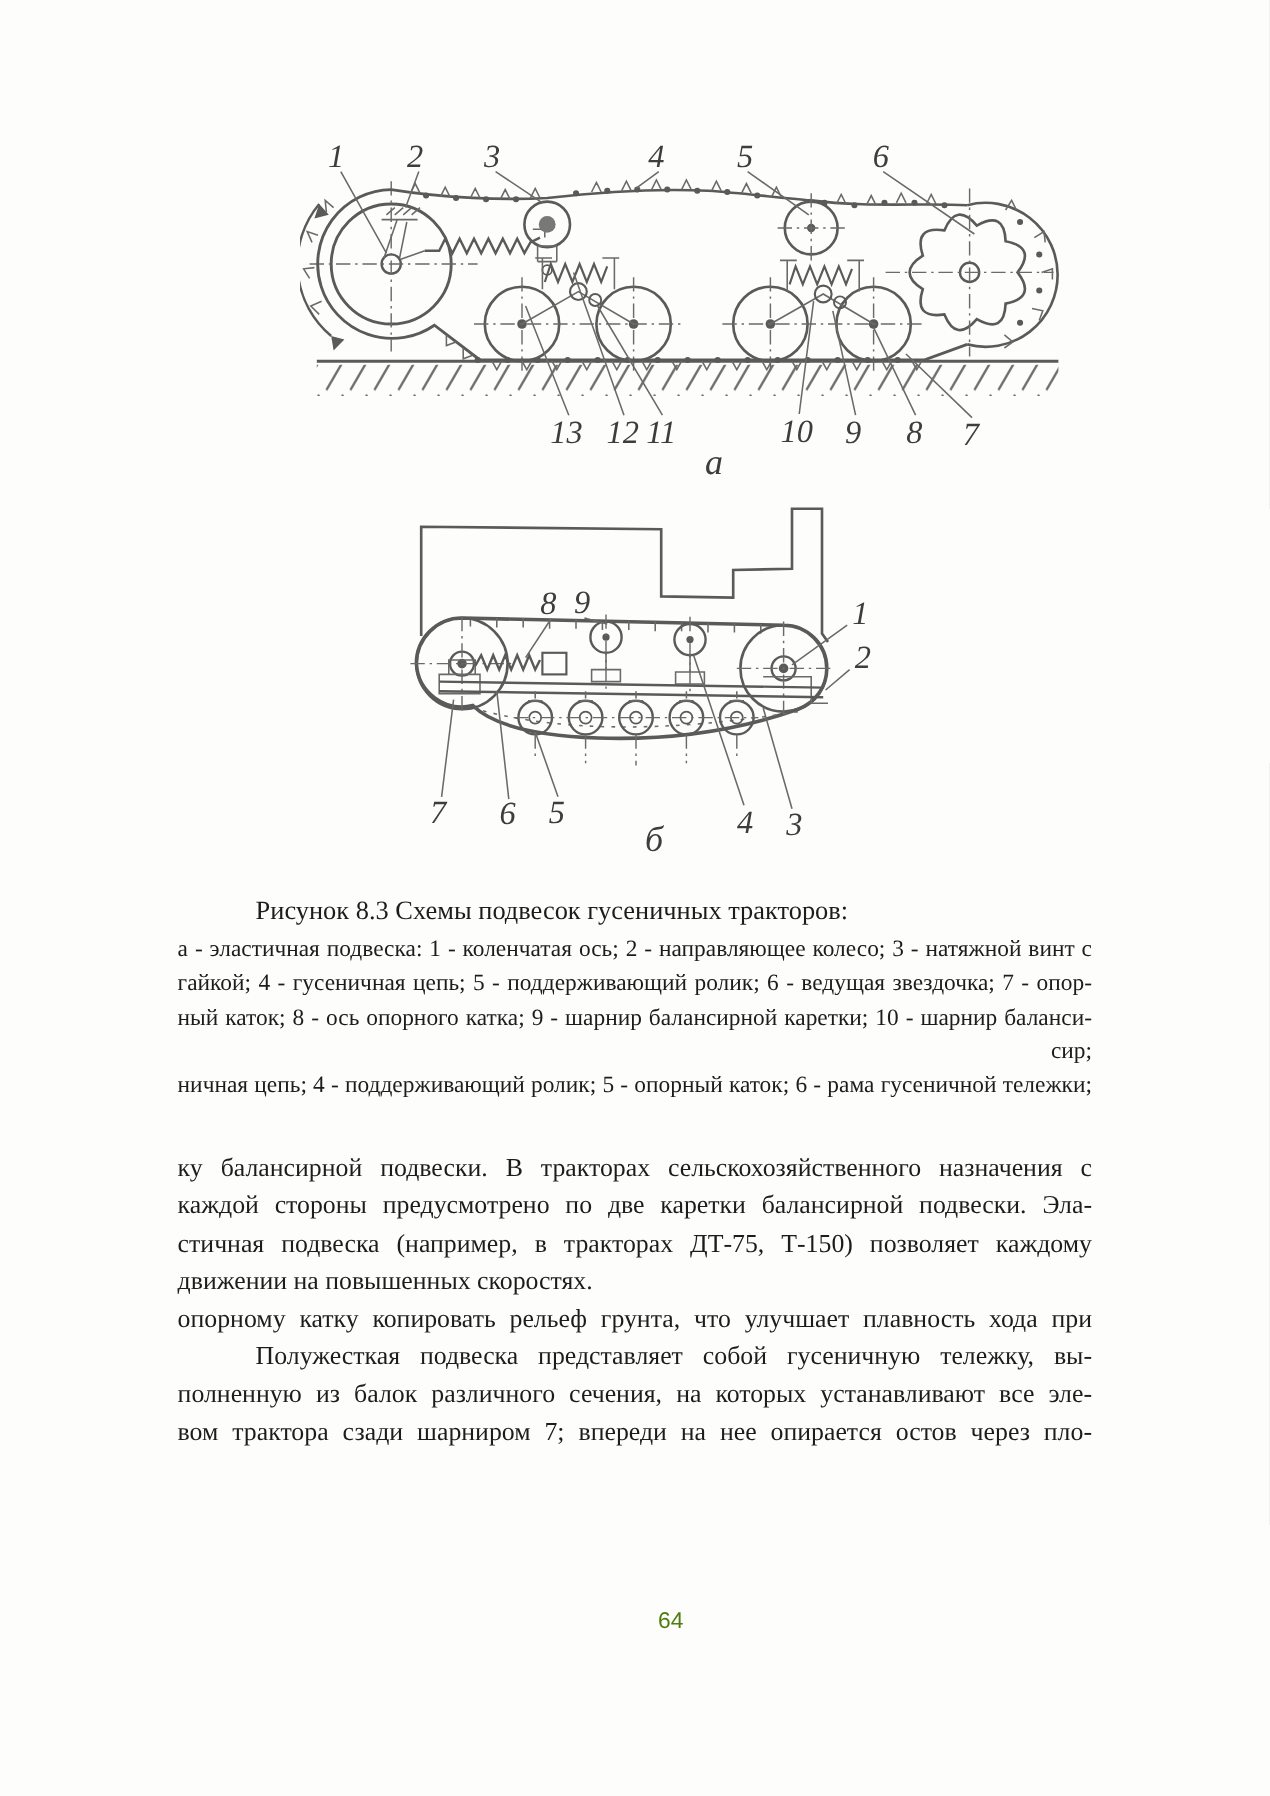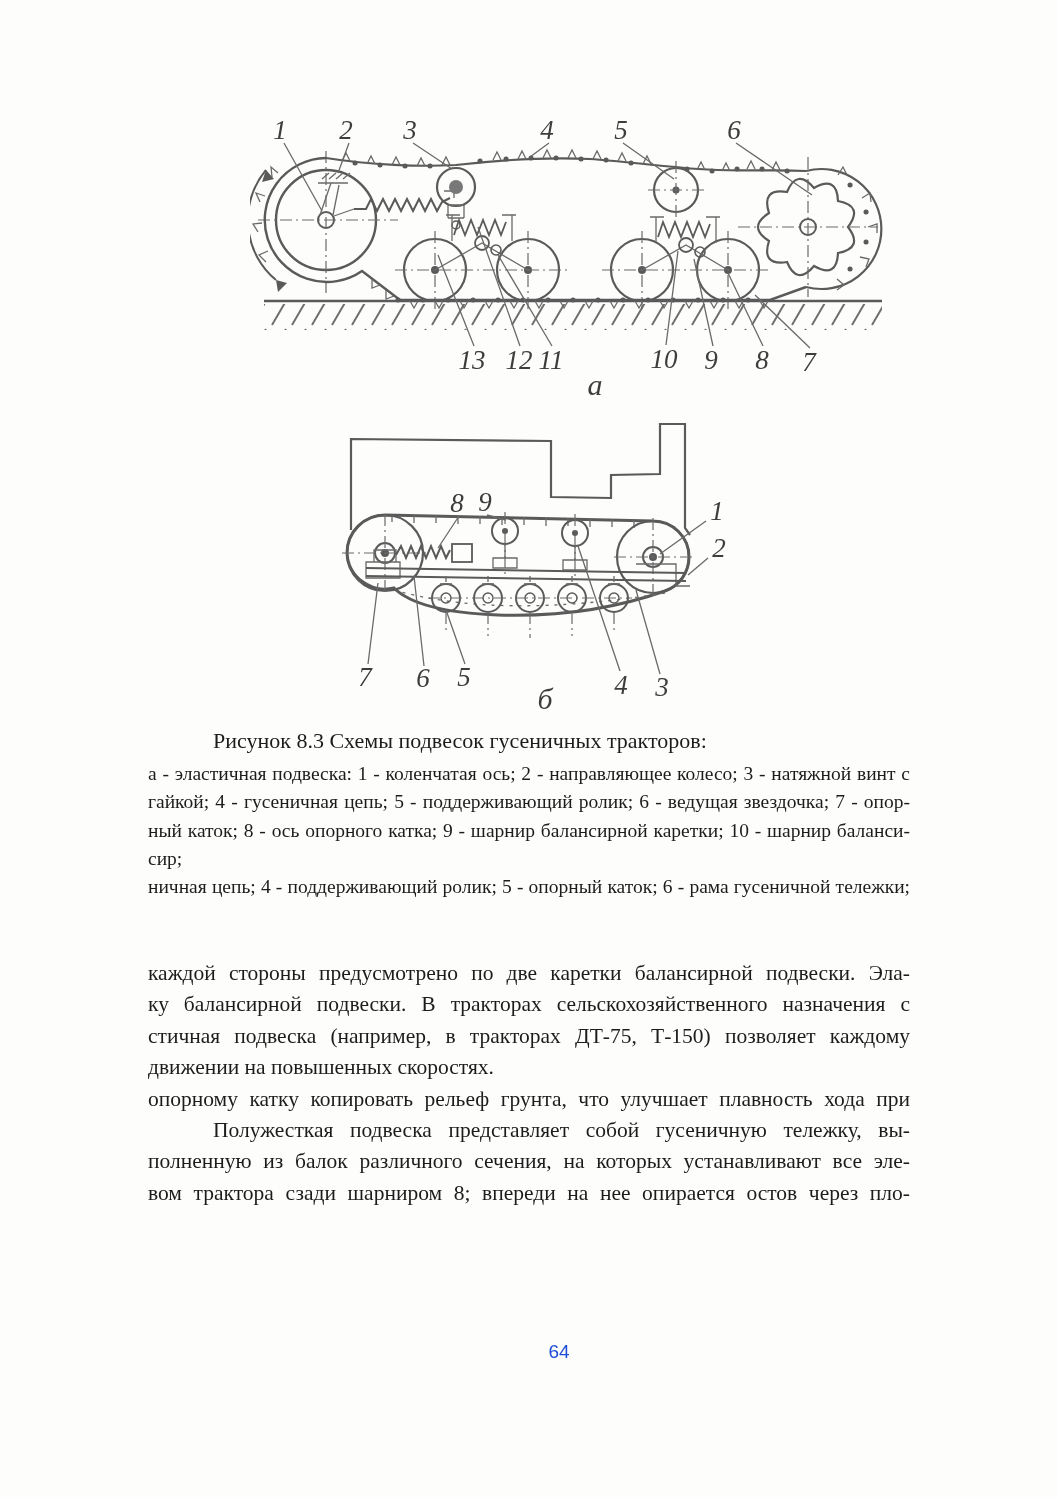--- a/index.html
+++ b/index.html
@@ -1,29 +1,29 @@
 <!DOCTYPE html>
 <html><head>
 <meta charset="utf-8">
 <style>
   html,body{margin:0;padding:0;background:#e8e8e8;}
   .page{position:relative;width:1058px;height:1497px;background:#fdfdfc;overflow:hidden;
         font-family:"Liberation Serif", serif;color:#1c1c1c;}
   .fig{position:absolute;}
   .fig-a{left:250px;top:103px;}
   .fig-b{left:338px;top:418px;}
-  .caption{position:absolute;left:148px;top:726px;width:762px;}
+  .caption{position:absolute;left:148px;top:744px;width:762px;}
   .cap-title{font-size:22px;line-height:30px;padding-left:65px;margin-bottom:4px;}
-  .cap-line{font-size:19.5px;line-height:28.3px;}
+  .cap-line{font-size:19.5px;line-height:28.3px;text-align:right;}
   .jl{text-align:justify;text-align-last:justify;}
   .bodytext{position:absolute;left:148px;top:958px;width:762px;}
   .body-line{font-size:21.5px;line-height:31.4px;}
   .indent{padding-left:65px;}
   .pageno{position:absolute;left:529px;top:1341px;width:60px;text-align:center;
-          font-family:"Liberation Sans", sans-serif;font-size:19px;color:#1d4ed8;}
+          font-family:"Liberation Sans", sans-serif;font-size:19px;color:#4d7c0f;}
   svg text.num{font-family:"Liberation Serif", serif;font-style:italic;font-size:27px;fill:#3d3d3d;}
   svg text.sub{font-family:"Liberation Serif", serif;font-style:italic;font-size:30px;fill:#3d3d3d;}
   svg .ln{stroke:#5a5a5a;fill:none;}
   svg .thin{stroke:#6a6a6a;stroke-width:1.3;fill:none;}
   svg .dash{stroke:#6a6a6a;stroke-width:1.2;fill:none;stroke-dasharray:12 4 2 4;}
 </style>
 </head>
 <body>
 
 <div class="page">
@@ -237,28 +237,28 @@
     <div class="cap-title">Рисунок 8.3 Схемы подвесок гусеничных тракторов:</div>
     <div class="cap-line jl">а - эластичная подвеска: 1 - коленчатая ось; 2 - направляющее колесо; 3 - натяжной винт с</div>
     <div class="cap-line jl">гайкой; 4 - гусеничная цепь; 5 - поддерживающий ролик; 6 - ведущая звездочка; 7 - опор-</div>
     <div class="cap-line jl">ный каток; 8 - ось опорного катка; 9 - шарнир балансирной каретки; 10 - шарнир баланси-</div>
     <div class="cap-line">сир;</div>
     <div class="cap-line jl">ничная цепь; 4 - поддерживающий ролик; 5 - опорный каток; 6 - рама гусеничной тележки;</div>
   </div>
 
   <div class="bodytext">
     <div>
+      <div class="body-line jl">ку балансирной подвески. В тракторах сельскохозяйственного назначения с</div>
       <div class="body-line jl">каждой стороны предусмотрено по две каретки балансирной подвески. Эла-</div>
-      <div class="body-line jl">ку балансирной подвески. В тракторах сельскохозяйственного назначения с</div>
       <div class="body-line jl">стичная подвеска (например, в тракторах ДТ-75, Т-150) позволяет каждому</div>
       <div class="body-line">движении на повышенных скоростях.</div>
       <div class="body-line jl">опорному катку копировать рельеф грунта, что улучшает плавность хода при</div>
     </div>
     <div>
       <div class="body-line jl indent">Полужесткая подвеска представляет собой гусеничную тележку, вы-</div>
       <div class="body-line jl">полненную из балок различного сечения, на которых устанавливают все эле-</div>
-      <div class="body-line jl">вом трактора сзади шарниром 8; впереди на нее опирается остов через пло-</div>
+      <div class="body-line jl">вом трактора сзади шарниром 7; впереди на нее опирается остов через пло-</div>
     </div>
   </div>
 
   <div class="pageno">64</div>
 
 </div>
 
 </body></html>

